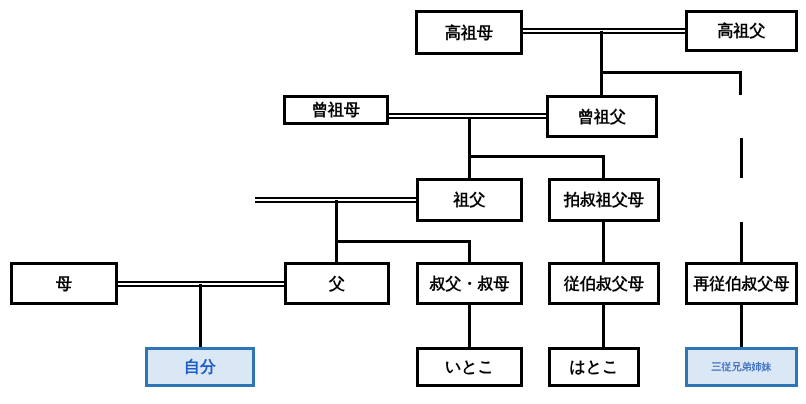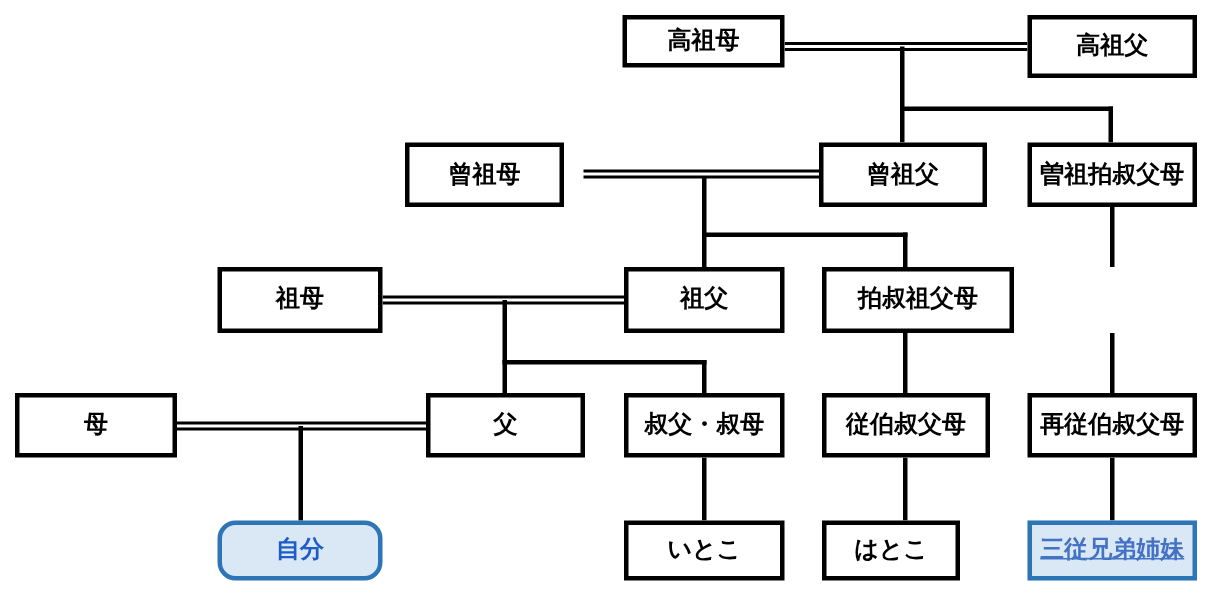--- a/index.html
+++ b/index.html
@@ -18,22 +18,22 @@
     position:relative;width:806px;height:404px;background:var(--background);
     font-family:"Liberation Sans","DejaVu Sans",sans-serif;overflow:hidden;
   }
   .node{
     position:absolute;box-sizing:border-box;
     border:3px solid var(--box-border);background:var(--box-fill);color:var(--box-text);
     display:flex;align-items:center;justify-content:center;
     font-weight:bold;font-size:16px;line-height:1;white-space:nowrap;
   }
   .node.hl{border-color:var(--hl-border);background:var(--hl-fill);}
-  .node.hl-self{color:var(--hl-self-text);border-radius:12px;}
-  .node.hl-cousin{color:var(--hl-cousin-text);font-size:16px;text-decoration:underline;}
+  .node.hl-self{color:var(--hl-self-text);}
+  .node.hl-cousin{color:var(--hl-cousin-text);font-size:10px;}
   .vline{position:absolute;width:3px;background:var(--line);}
   .hline{position:absolute;height:3px;background:var(--line);}
   .mline{position:absolute;height:2px;background:var(--background);
          border-top:2px solid var(--line);border-bottom:2px solid var(--line);}
 </style>
 </head>
 <body>
 
 <div class="canvas">
 
@@ -55,30 +55,28 @@
   <div class="hline" style="left:335px;top:240px;width:136px"></div>
   <div class="vline" style="left:468px;top:240px;height:22px"></div>
   <div class="vline" style="left:602px;top:222px;height:40px"></div>
   <div class="vline" style="left:740px;top:222px;height:40px"></div>
 
   <div class="vline" style="left:199px;top:284px;height:63px"></div>
   <div class="vline" style="left:468px;top:305px;height:42px"></div>
   <div class="vline" style="left:602px;top:305px;height:42px"></div>
   <div class="vline" style="left:740px;top:305px;height:42px"></div>
 
-  <div class="node" style="left:415px;top:10px;width:108px;height:35px">高祖母</div>
+  <div class="node" style="left:415px;top:10px;width:108px;height:45px">高祖母</div>
   <div class="node" style="left:685px;top:10px;width:113px;height:42px">高祖父</div>
 
-  <div class="node" style="left:270px;top:95px;width:106px;height:43px">曾祖母</div>
+  <div class="node" style="left:283px;top:95px;width:106px;height:30px">曾祖母</div>
   <div class="node" style="left:546px;top:95px;width:112px;height:43px">曾祖父</div>
-  <div class="node" style="left:685px;top:95px;width:113px;height:43px">曽祖拍叔父母</div>
 
-  <div class="node" style="left:145px;top:178px;width:110px;height:44px">祖母</div>
   <div class="node" style="left:416px;top:178px;width:107px;height:44px">祖父</div>
-  <div class="node" style="left:548px;top:178px;width:128px;height:44px">拍叔祖父母</div>
+  <div class="node" style="left:548px;top:178px;width:112px;height:44px">拍叔祖父母</div>
 
   <div class="node" style="left:10px;top:262px;width:108px;height:43px">母</div>
   <div class="node" style="left:284px;top:262px;width:106px;height:43px">父</div>
   <div class="node" style="left:416px;top:262px;width:107px;height:43px">叔父・叔母</div>
   <div class="node" style="left:548px;top:262px;width:112px;height:43px">従伯叔父母</div>
   <div class="node" style="left:685px;top:262px;width:113px;height:43px">再従伯叔父母</div>
 
   <div class="node hl hl-self" style="left:145px;top:347px;width:110px;height:40px">自分</div>
   <div class="node" style="left:416px;top:347px;width:107px;height:40px">いとこ</div>
   <div class="node" style="left:548px;top:347px;width:92px;height:40px">はとこ</div>

